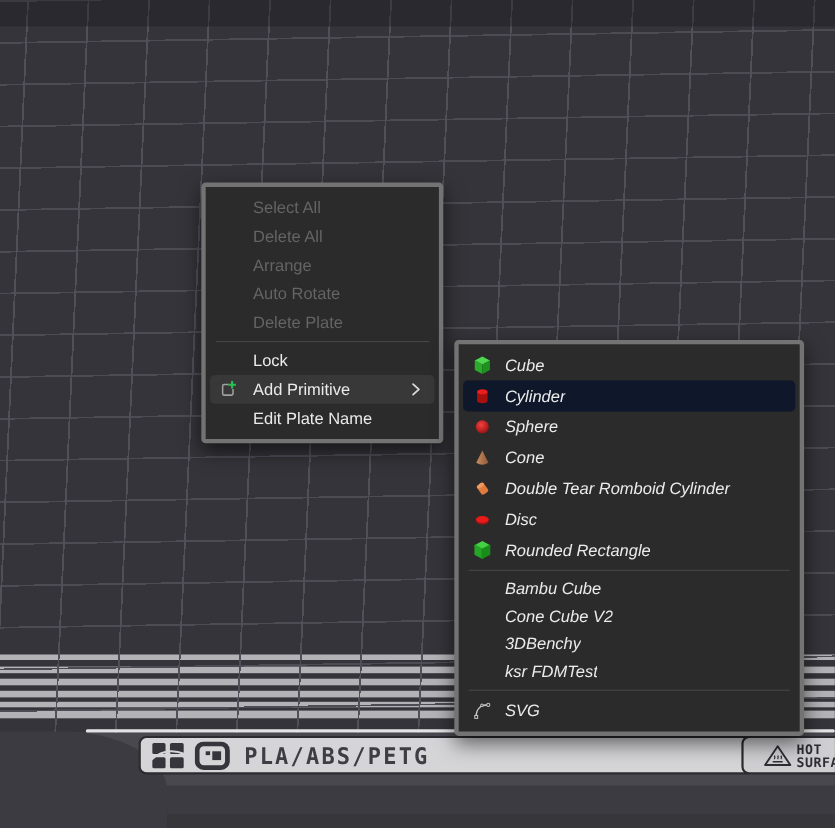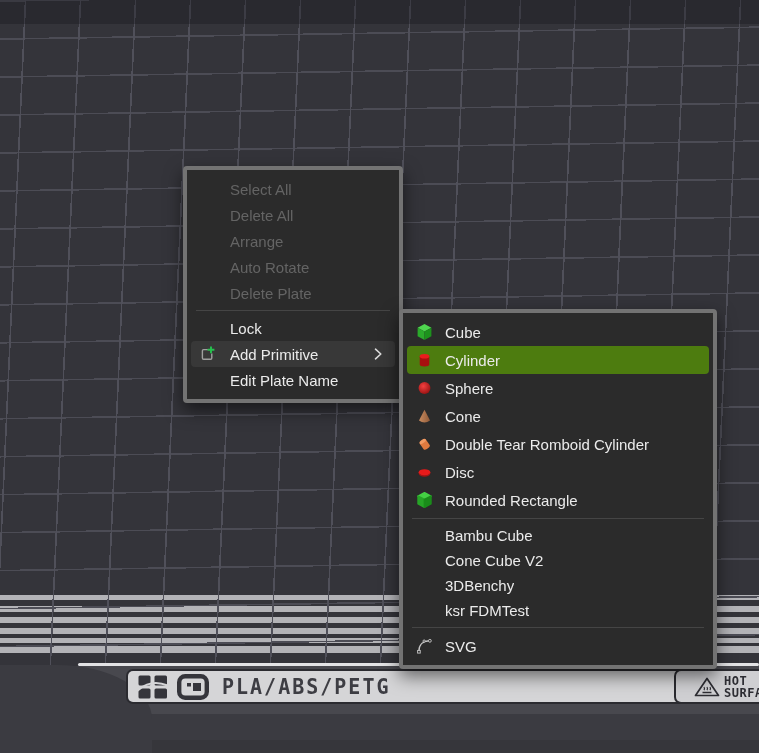--- a/index.html
+++ b/index.html
@@ -57,30 +57,30 @@
     white-space:nowrap;
   }
 
   
   .menu {
     position:absolute; background:#2b2b2b; border:4px solid #737373;
     border-radius:4px; box-shadow:0 7px 18px rgba(0,0,0,0.55);
     padding:5px 0; color:#ebebeb; font-size:15px;
   }
   .main-menu { left:183px; top:166px; width:220px; z-index:10; padding:6px 0; }
-  .sub-menu  { left:399px; top:309px; width:318px; z-index:11; }
+  .sub-menu  { left:413px; top:309px; width:318px; z-index:11;font-style:italic; }
   .menu-row {
     position:relative; display:flex; align-items:center;
     margin:0 4px; border-radius:4px; cursor:default;
   }
   .main-menu .menu-row { height:26px; padding-left:39px; }
   .sub-menu  .menu-row { height:28px; padding-left:38px; }
   .sub-menu  .menu-row.no-icon { height:25px; }
   .menu-row.disabled { color:#646464; }
-  .menu-row.hover { background:#4d7c0f; }
+  .menu-row.hover { background:#0f172a; }
   .main-menu .menu-row.hover { background:#383838; }
   .mi-icon { position:absolute; left:7px; top:50%; transform:translateY(-50%);
     width:18px; height:18px; display:flex; align-items:center; justify-content:center; }
   .sub-menu .mi-icon { left:9px; width:17px; height:17px; }
   .mi-icon svg { width:100%; height:100%; display:block; }
   .mi-chevron { position:absolute; right:12px; top:50%; transform:translateY(-50%);
     width:10px; height:14px; }
   .mi-chevron svg { width:100%; height:100%; display:block; }
   .separator { height:1px; background:#454545; margin:4px 9px; }
   .mi-label { white-space:nowrap; overflow:hidden; }

